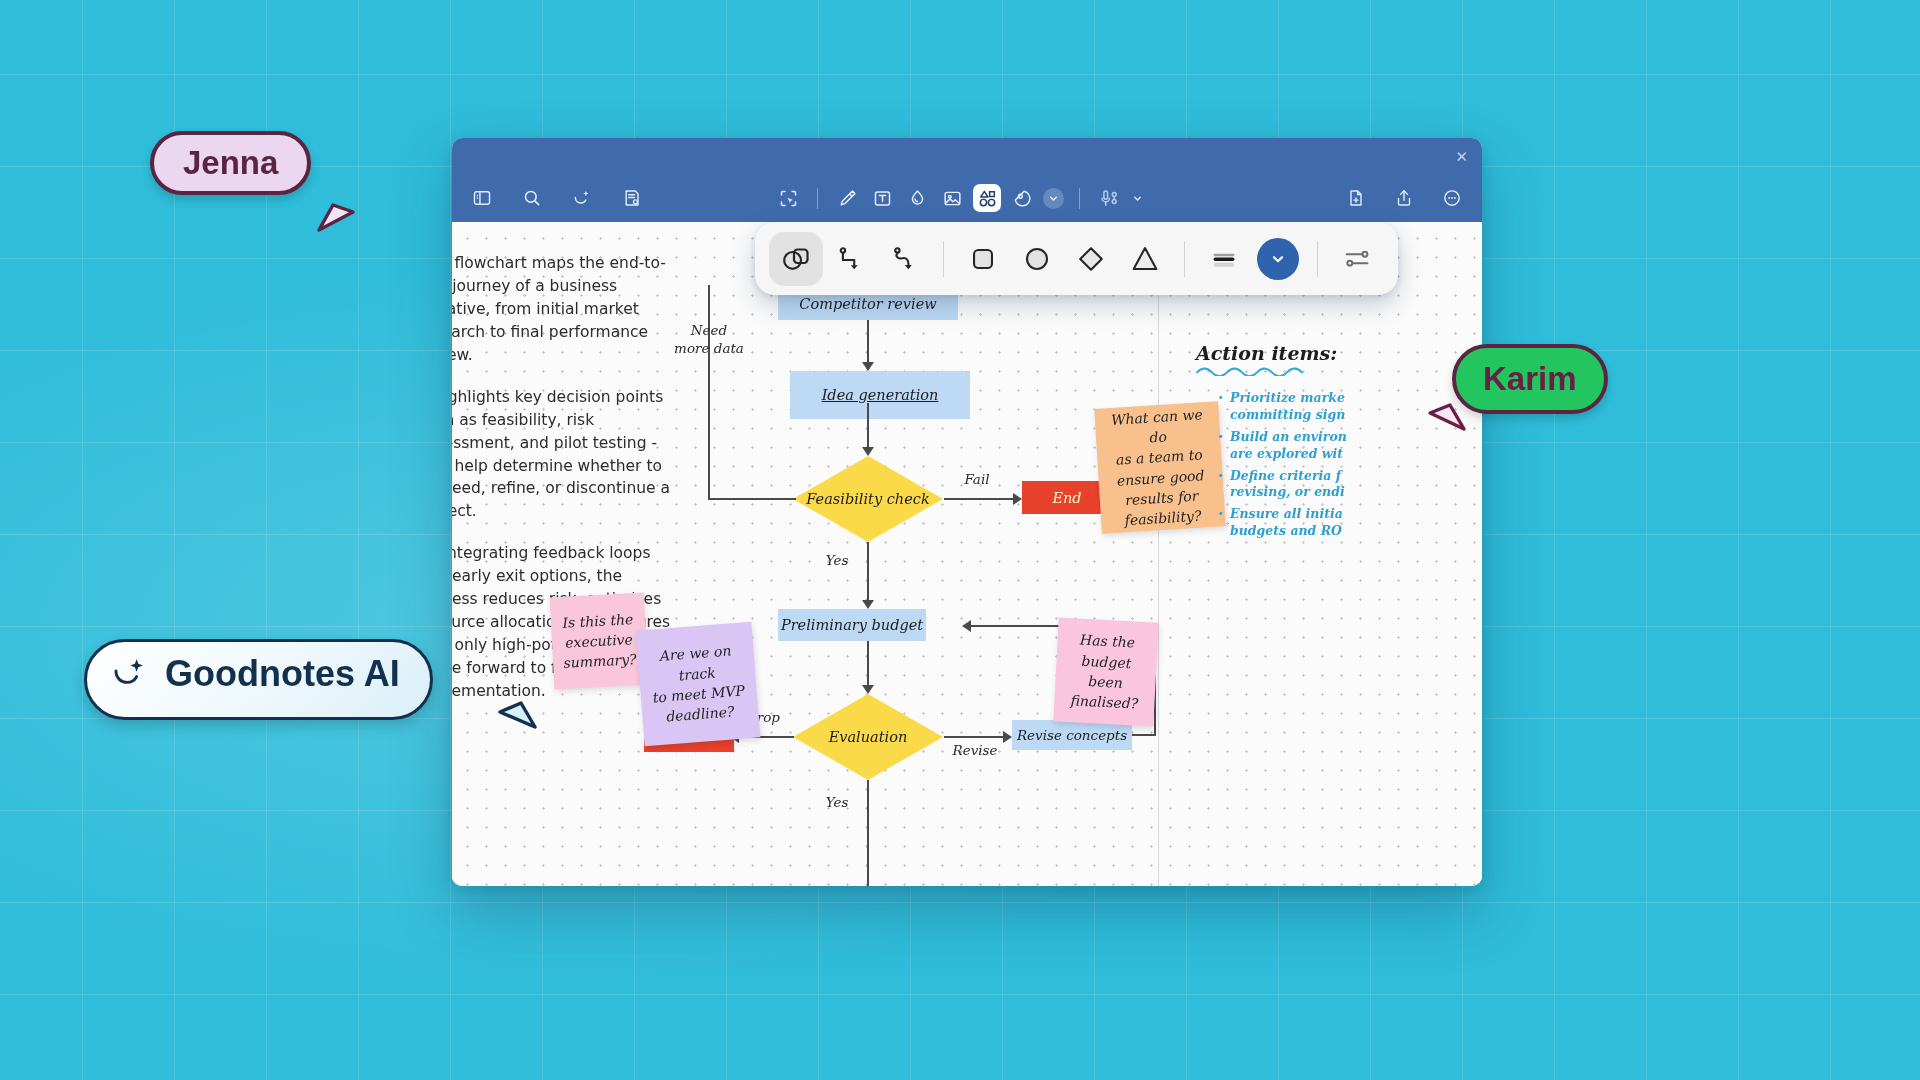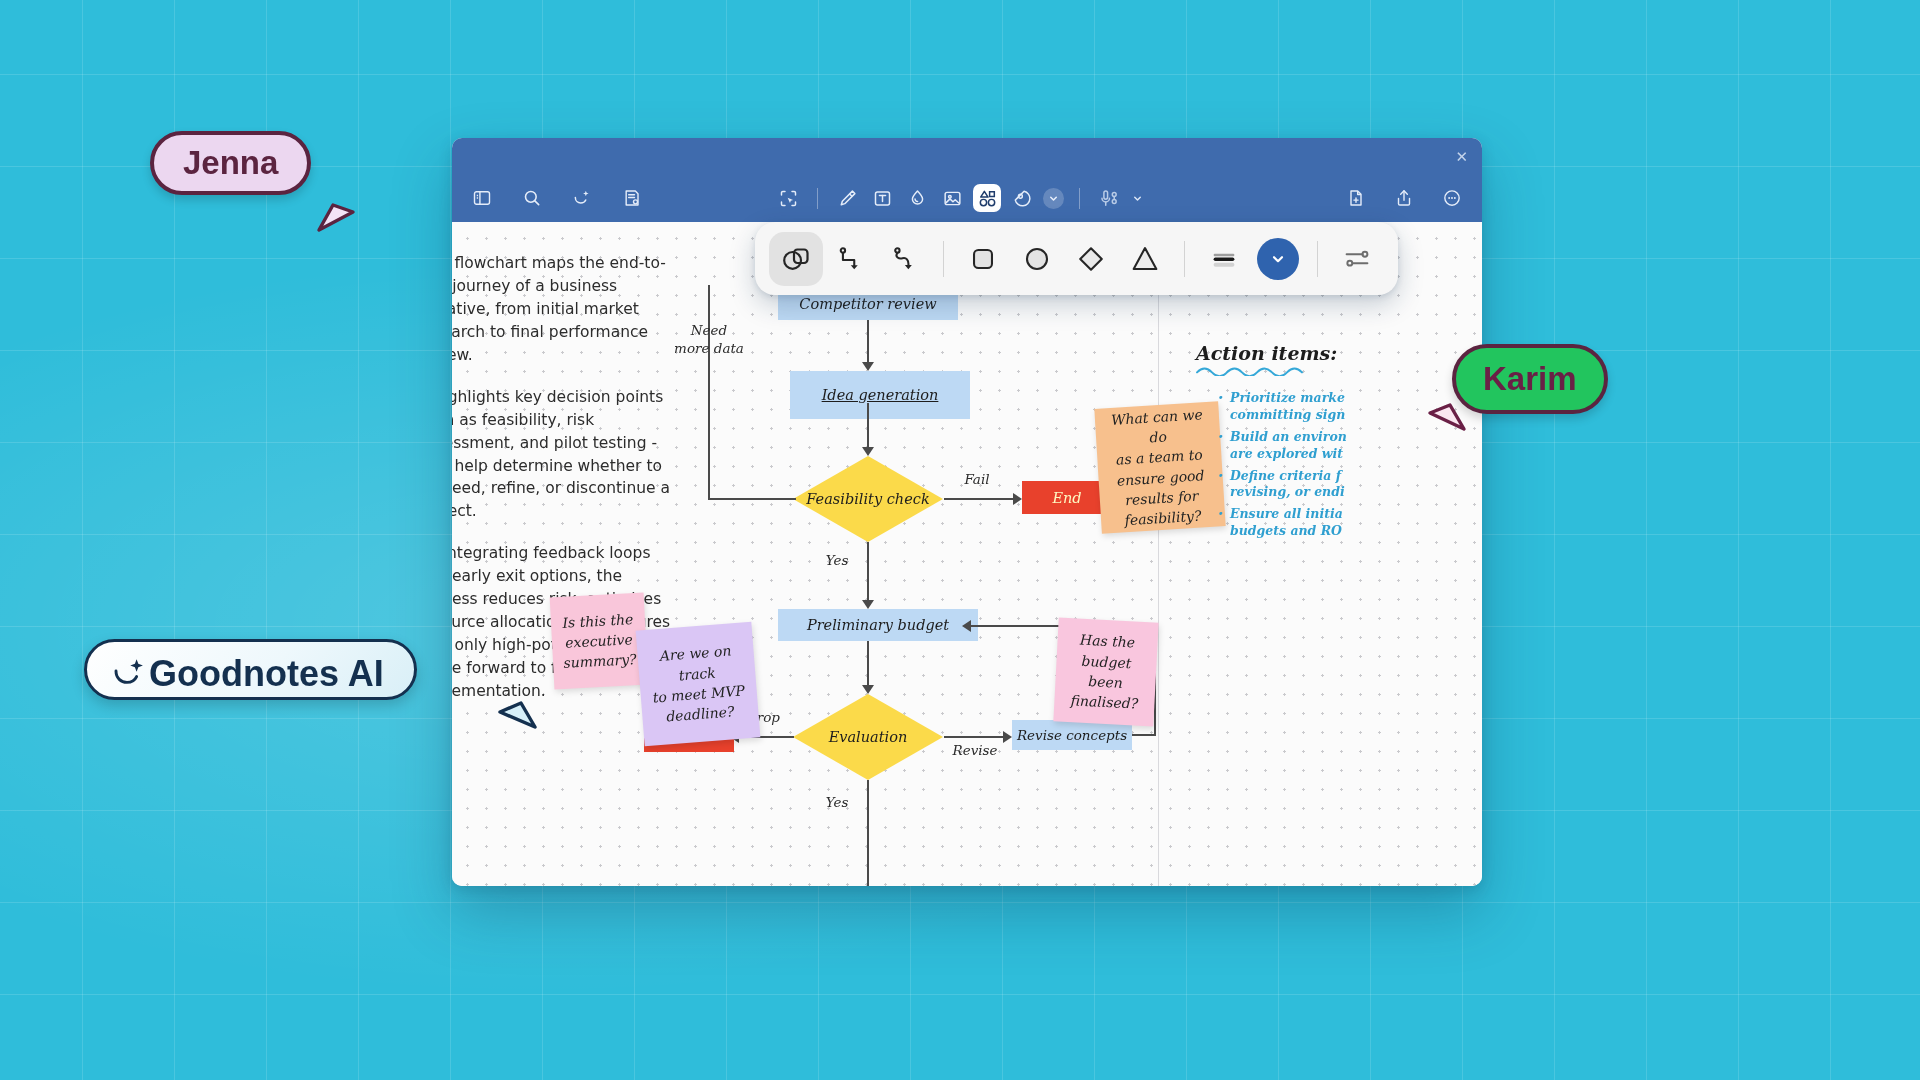--- a/index.html
+++ b/index.html
@@ -161,21 +161,21 @@
   }
   #pill-jenna{
     left:150px;top:131px;padding:9px 29px;background:#ecd7f0;border:4px solid #5b2440;
     color:#5b2440;font-size:33px;box-shadow:0 5px 10px rgba(0,0,0,.16);
   }
   #pill-karim{
     left:1452px;top:344px;padding:12px 27px;background:#22c55e;border:4px solid #5b2440;
     color:#6a2046;font-size:33px;box-shadow:0 5px 10px rgba(0,0,0,.16);
   }
   #pill-ai{
-    left:84px;top:639px;padding:11px 30px 2px 22px;
+    left:84px;top:639px;padding:11px 30px 22px 22px;gap:16px;
     background:linear-gradient(135deg,#ffffff 0%,#eef8fc 55%,#d9eff7 100%);
     border:3px solid #14304f;color:#14304f;font-size:36px;
     box-shadow:0 6px 14px rgba(0,0,0,.18);
   }
   .cursor{position:absolute;}
 </style>
 </head>
 <body>
 
 <div id="backdrop"></div>
@@ -350,21 +350,21 @@
 
       <div class="edge" style="left:256px;top:276px;width:72px;height:2px;"></div>
       <div class="arrowhead ah-right" style="left:325px;top:271px;"></div>
       <div class="elabel" style="left:264px;top:249px;width:50px;">Fail</div>
       <div class="node n-red" style="left:334px;top:259px;width:90px;height:33px;">End</div>
 
       <div class="edge" style="left:179px;top:320px;width:2px;height:62px;"></div>
       <div class="arrowhead ah-down" style="left:174px;top:378px;"></div>
       <div class="elabel" style="left:124px;top:330px;width:50px;">Yes</div>
 
-      <div class="node n-blue" style="left:90px;top:387px;width:200px;height:32px;text-align:right;">Preliminary budget</div>
+      <div class="node n-blue" style="left:90px;top:387px;width:148px;height:32px;text-align:right;">Preliminary budget</div>
 
       <div class="edge" style="left:179px;top:419px;width:2px;height:48px;"></div>
       <div class="arrowhead ah-down" style="left:174px;top:463px;"></div>
 
       <div class="node n-dia" style="left:105px;top:472px;">Evaluation</div>
 
       <div class="edge" style="left:48px;top:514px;width:58px;height:2px;"></div>
       <div class="arrowhead ah-left" style="left:42px;top:509px;"></div>
       <div class="elabel" style="left:48px;top:487px;width:54px;">Drop</div>
       <div class="node n-red" style="left:-44px;top:497px;width:90px;height:33px;">End</div>

